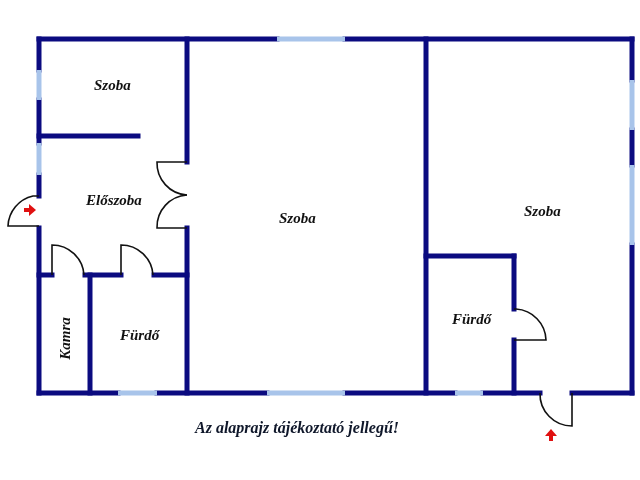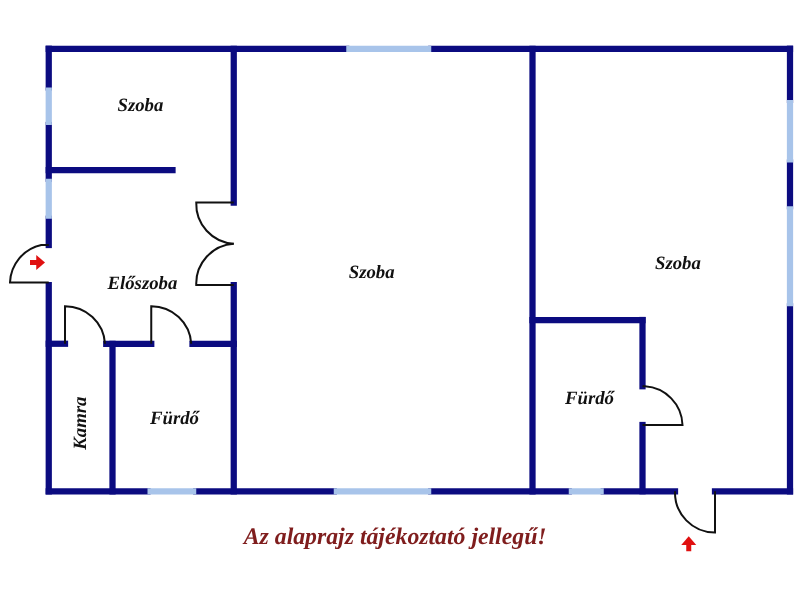--- a/index.html
+++ b/index.html
@@ -12,22 +12,22 @@
     font-weight: bold;
     font-size: 15px;
     color: #111111;
     white-space: nowrap;
   }
   .caption {
     position: absolute;
     font-family: "Liberation Serif", "DejaVu Serif", serif;
     font-style: italic;
     font-weight: bold;
-    font-size: 19px;
-    color: #7f1d1d;
+    font-size: 16px;
+    color: #0f172a;
     white-space: nowrap;
   }
   .vertical { transform: rotate(-90deg); transform-origin: center center; }
 </style>
 </head>
 <body>
 
 <svg id="plan" width="640" height="480" viewBox="0 0 640 480" xmlns="http://www.w3.org/2000/svg">
 
   <g stroke="#0b0b80" stroke-width="5" stroke-linecap="square" fill="none">
@@ -99,20 +99,20 @@
     <rect x="24" y="208" width="7" height="4"></rect>
     <polygon points="29,204 36,210 29,216"></polygon>
   </g>
   <g fill="#e01010">
     <rect x="549" y="434" width="4" height="7"></rect>
     <polygon points="545,436 551,429 557,436"></polygon>
   </g>
 </svg>
 
 <div class="label" style="left:94px; top:77px;">Szoba</div>
-<div class="label" style="left:86px; top:192px;margin-top:27px;">Előszoba</div>
+<div class="label" style="left:86px; top:192px;">Előszoba</div>
 <div class="label vertical" style="left:44px; top:330px;">Kamra</div>
 <div class="label" style="left:120px; top:327px;">Fürdő</div>
 <div class="label" style="left:279px; top:210px;">Szoba</div>
 <div class="label" style="left:524px; top:203px;">Szoba</div>
 <div class="label" style="left:452px; top:311px;">Fürdő</div>
 
 <div class="caption" style="left:195px; top:419px;">Az alaprajz tájékoztató jellegű!</div>
 
 </body></html>

